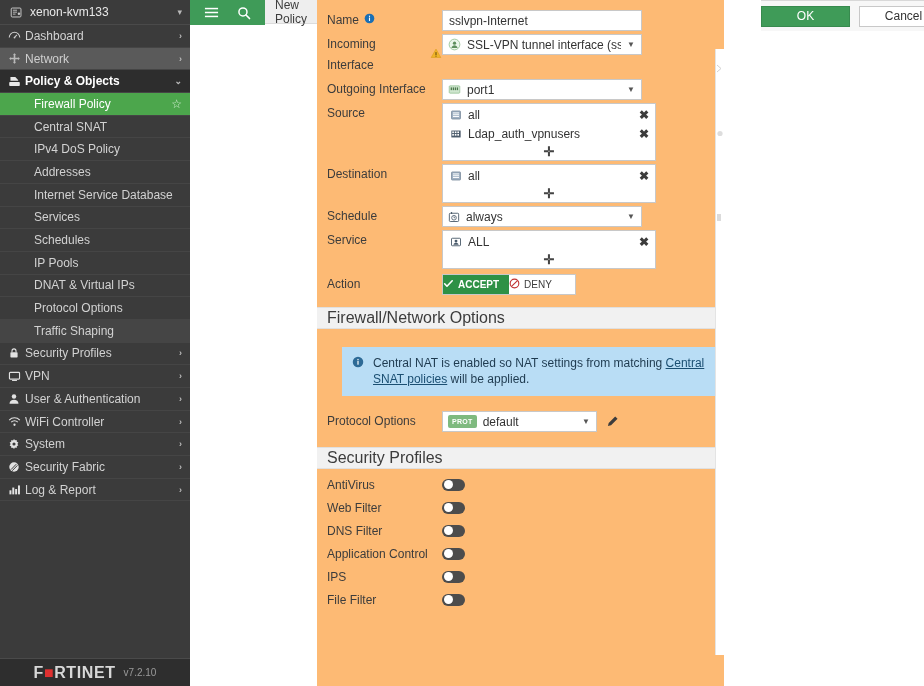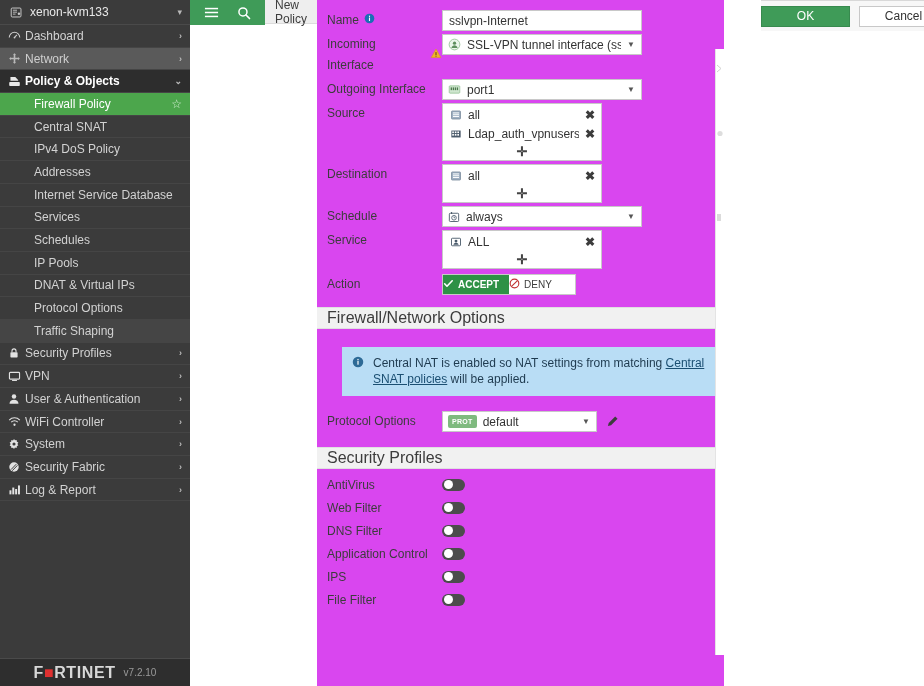--- a/index.html
+++ b/index.html
@@ -72,21 +72,21 @@
   }
   #topbar .tb-ico { cursor: pointer; display:flex; align-items:center; }
 
   #crumbbar {
     height: 24px; background: #eeeeee; border-bottom: 1px solid #dcdcdc;
     display: flex; align-items: center; padding: 0 10px;
     font-size: 12px; color: #3c3c3c; flex: 0 0 24px;
   }
 
   #content {
-    flex: 1; overflow: hidden; position: relative; background: #d946ef;
+    flex: 1; overflow: hidden; position: relative; background: #fdba74;
     padding-top: 10px;
   }
 
   .form-row { display: flex; align-items: flex-start; margin-bottom: 3px; min-height: 21px; }
   .f-label {
     width: 125px; padding-left: 10px; font-size: 12px; color: #3c3c3c;
     line-height: 21px; display: flex; align-items: center; gap: 5px;
     flex: 0 0 125px;
   }
   .f-field { flex: 0 0 auto; }
@@ -98,21 +98,21 @@
   }
   .selbox {
     width: 200px; height: 21px; border: 1px solid #c8c8c8; background: #fff;
     display: flex; align-items: center; padding: 0 6px 0 5px; gap: 6px;
     font-size: 12px; color: #333; cursor: pointer; overflow: hidden;
   }
   .selbox .sel-text { flex: 1; white-space: nowrap; overflow: hidden; }
   .caret { font-size: 8px; color: #555; }
 
   .multibox {
-    width: 160px; border: 1px solid #c8c8c8; background: #fff;
+    width: 214px; border: 1px solid #c8c8c8; background: #fff;
     padding: 1px 0 0 0;
   }
   .mb-item {
     display: flex; align-items: center; height: 19px;
     padding: 0 6px 0 7px; gap: 6px; font-size: 12px; color: #333;
   }
   .mb-item .mb-name { flex: 1; white-space: nowrap; overflow: hidden; }
   .mb-x { color: #3c3c3c; font-size: 12px; cursor: pointer; line-height: 1; font-weight: bold; }
   .mb-add { height: 17px; display: flex; align-items: center; justify-content: center;
             font-size: 13px; color: #444; cursor: pointer; font-weight: bold; }

